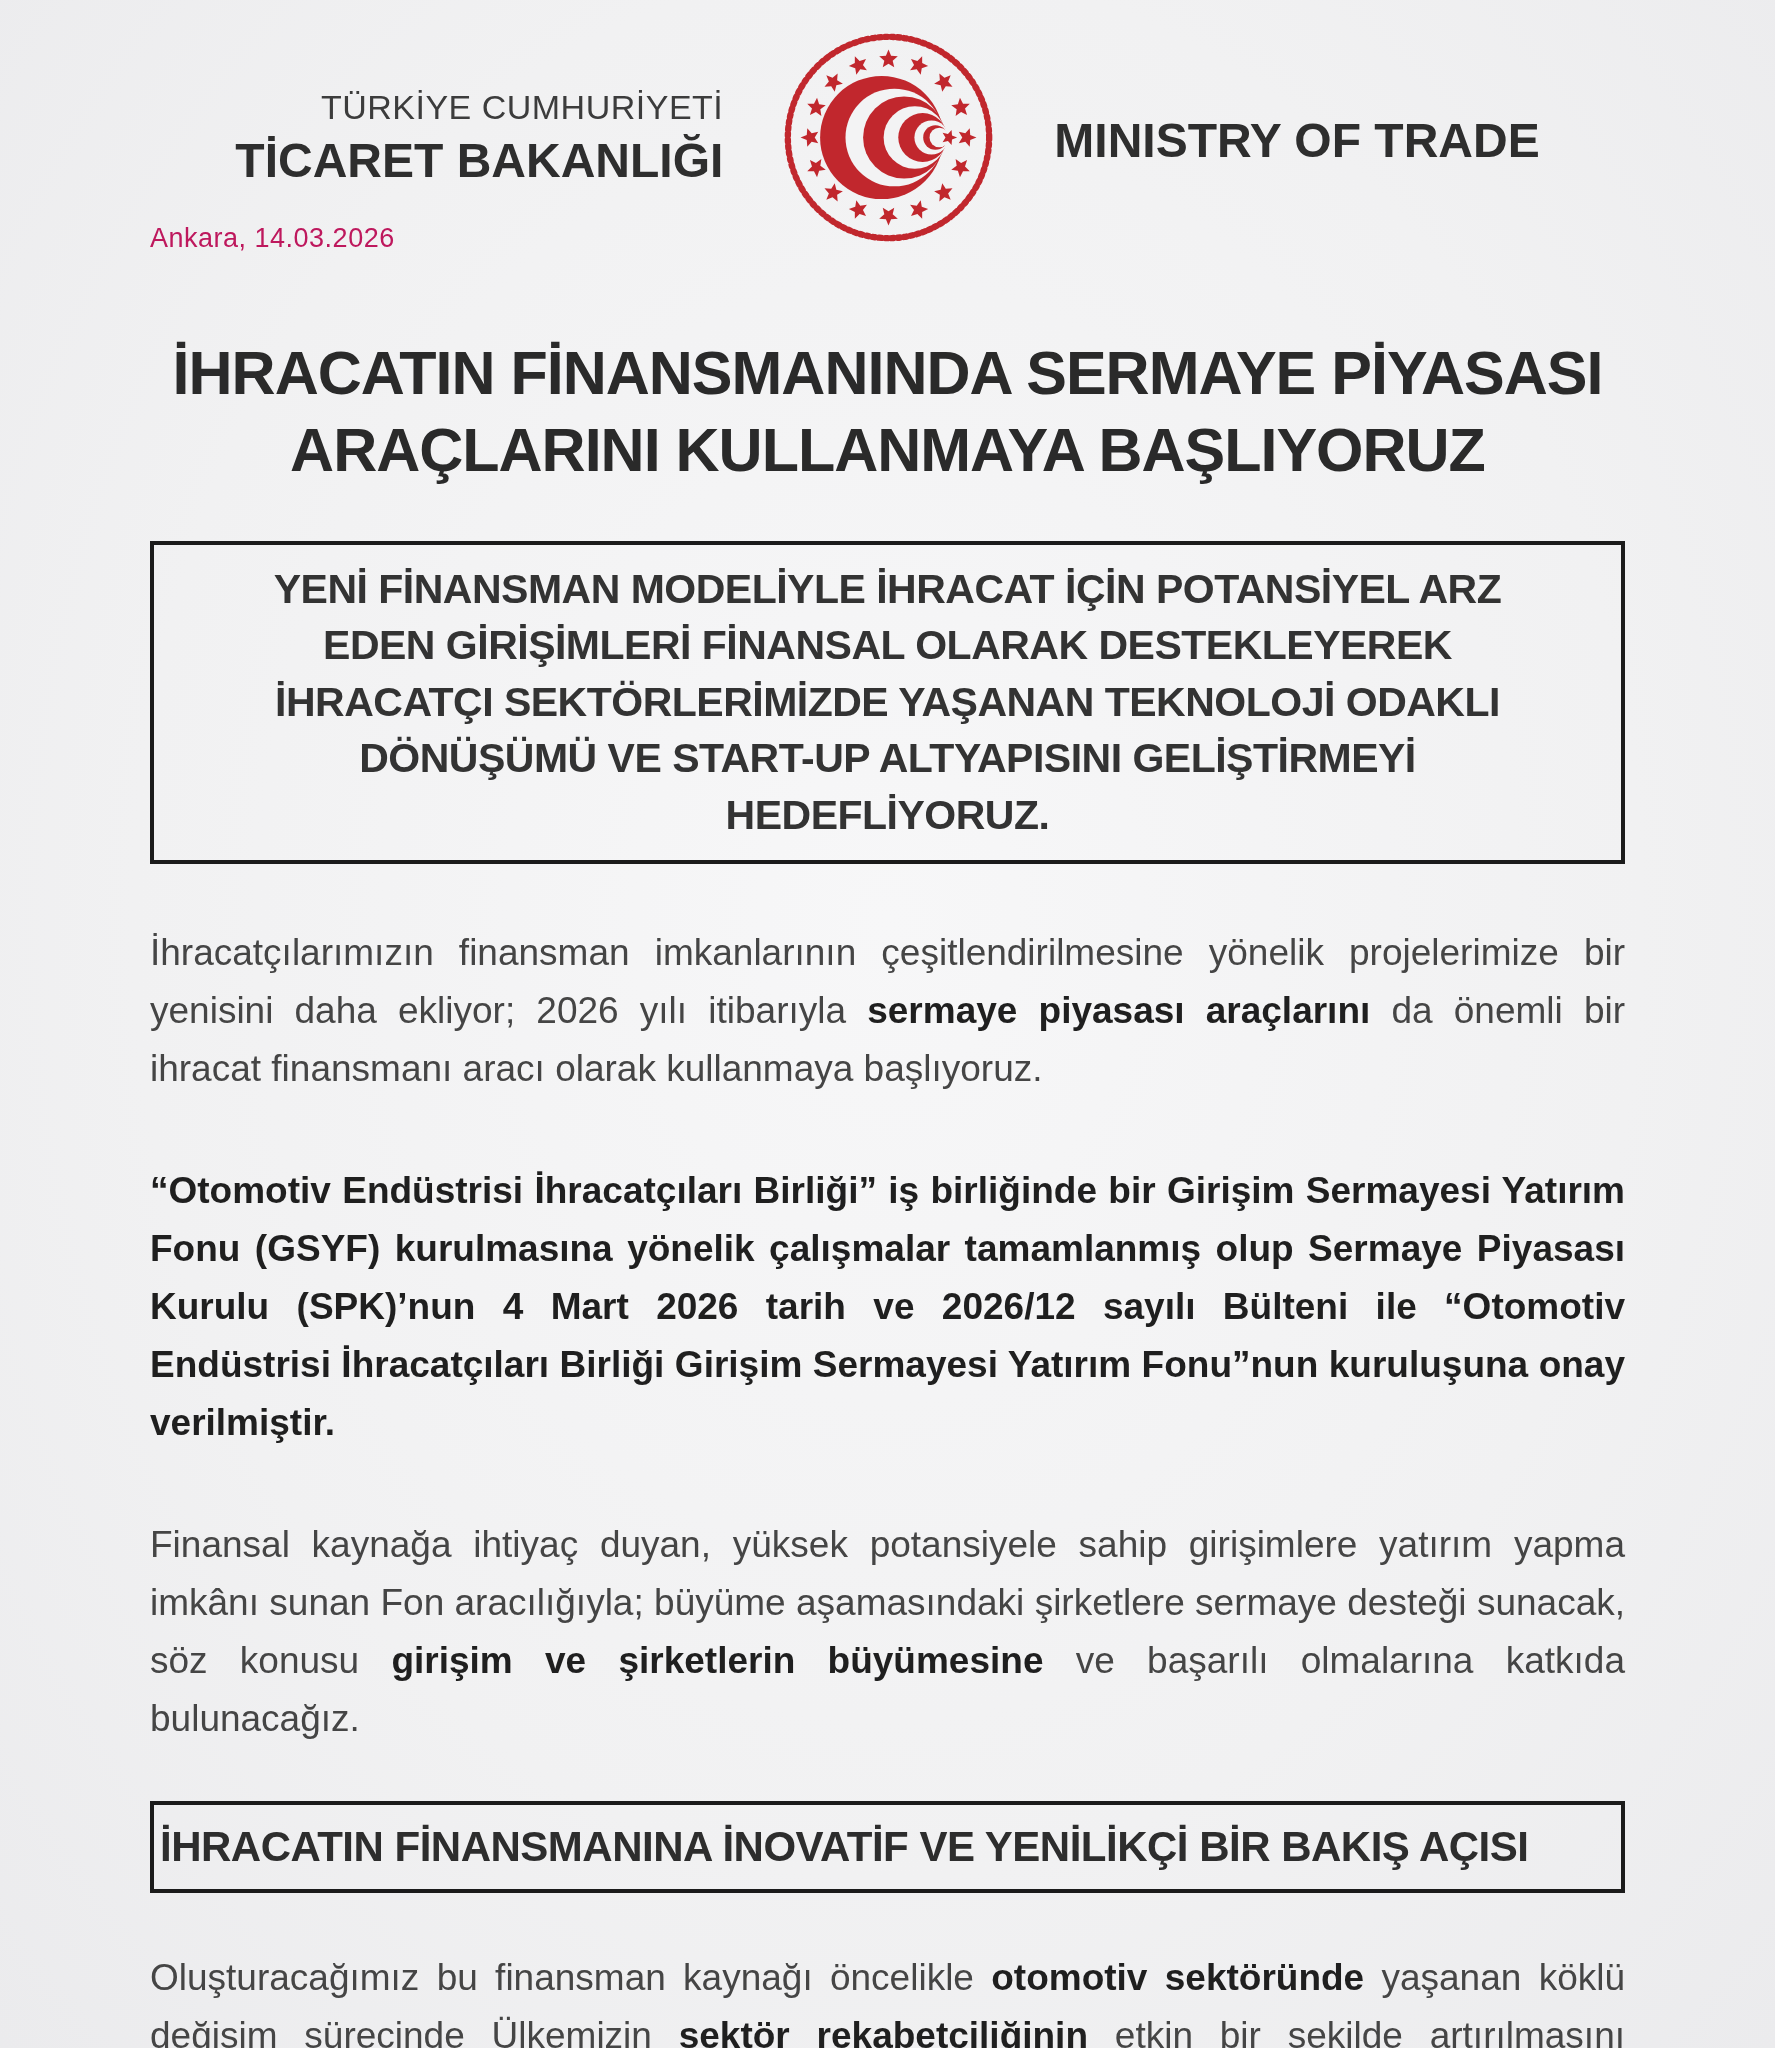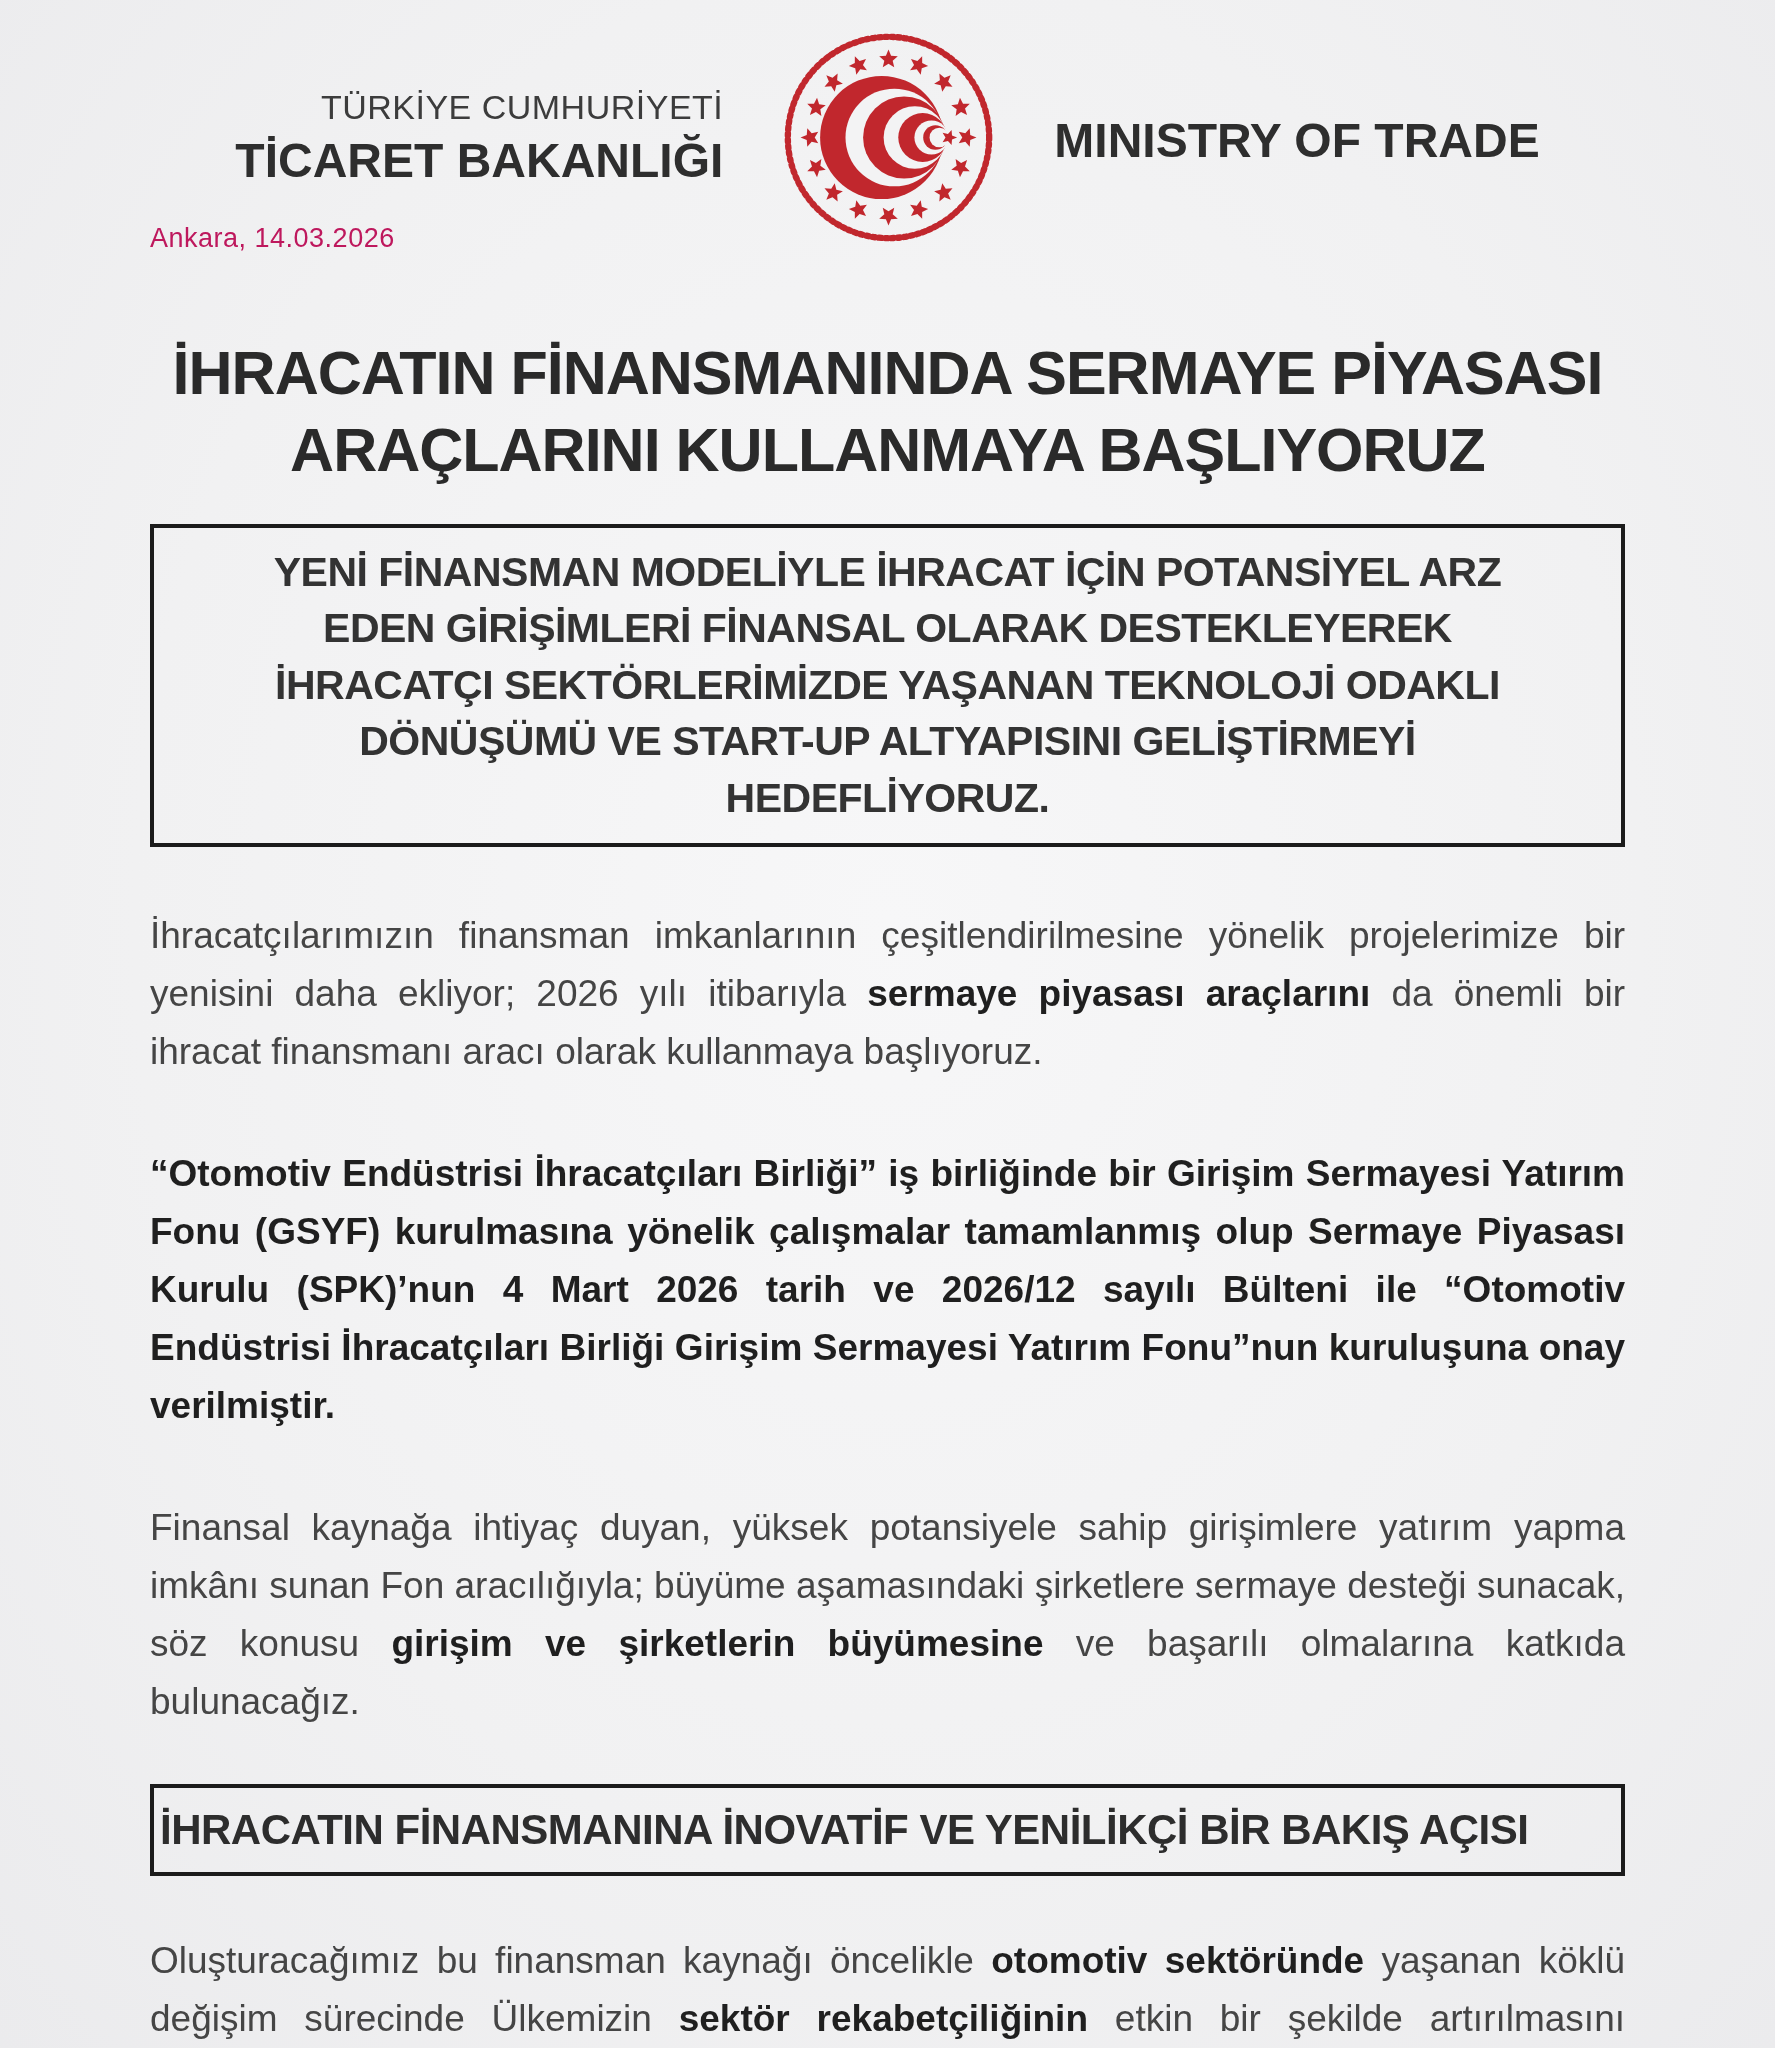--- a/index.html
+++ b/index.html
@@ -40,21 +40,21 @@
   .title{
     margin-top:63px;text-align:center;
     font-size:61px;font-weight:700;letter-spacing:-1px;
     line-height:1.26;color:#2a2a2a;
   }
   .title-underline{
     margin:22px auto 0 auto;width:1046px;height:9px;background:#c1272d;
   }
   
   .lead-box{
-    margin-top:13px;
+    margin-top:30px;
     border:4px solid #1b1b1b;
     padding:16px 118px;
     text-align:center;
     font-size:41px;font-weight:700;letter-spacing:-.5px;
     line-height:1.38;color:#333333;
   }
   
   .para{
     margin:0;text-align:justify;
     font-size:37px;line-height:1.57;color:#454545;letter-spacing:0;

